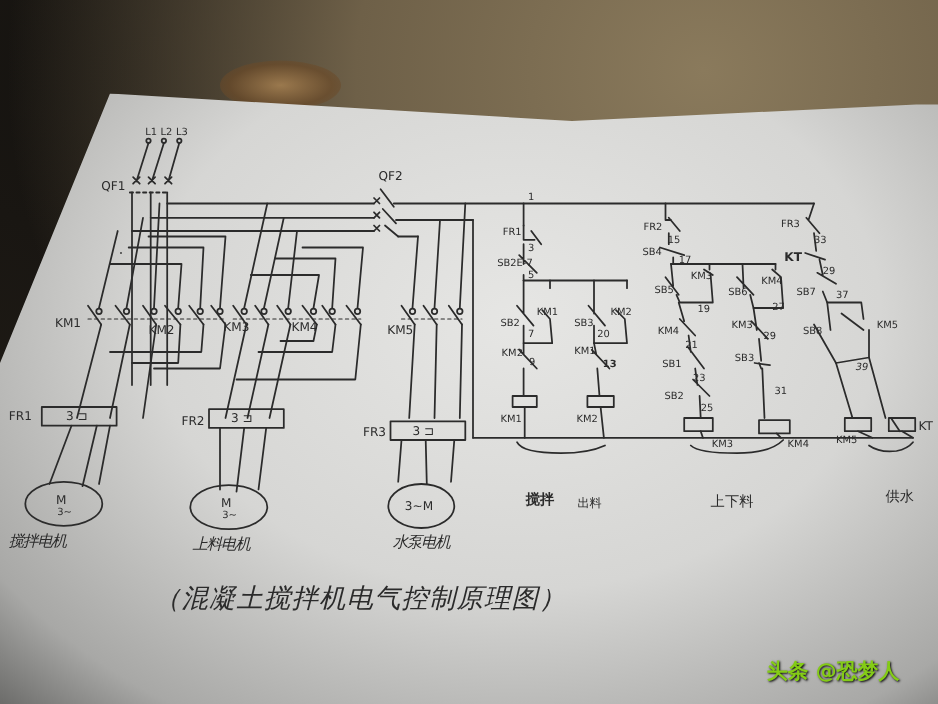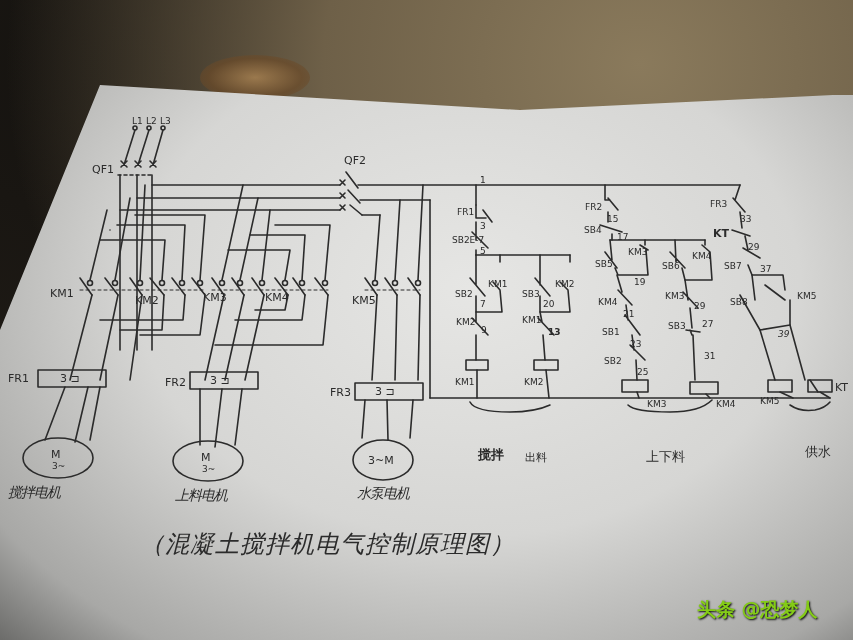--- a/index.html
+++ b/index.html
@@ -246,21 +246,21 @@
 <span class="lbl tiny" style="left:628px;top:248px;">KM3</span>
 <span class="lbl tiny" style="left:634px;top:278px;">19</span>
 <span class="lbl tiny" style="left:598px;top:298px;">KM4</span>
 <span class="lbl tiny" style="left:623px;top:310px;">21</span>
 <span class="lbl tiny" style="left:602px;top:328px;">SB1</span>
 <span class="lbl tiny" style="left:630px;top:340px;">23</span>
 <span class="lbl tiny" style="left:604px;top:357px;">SB2</span>
 <span class="lbl tiny" style="left:637px;top:368px;text-align:center;">25</span>
 <span class="lbl tiny" style="left:662px;top:262px;">SB6</span>
 <span class="lbl tiny" style="left:692px;top:252px;">KM4</span>
-<span class="lbl tiny" style="left:702px;top:276px;margin-top:44px;">27</span>
+<span class="lbl tiny" style="left:702px;top:276px;">27</span>
 <span class="lbl tiny" style="left:665px;top:292px;">KM3</span>
 <span class="lbl tiny" style="left:694px;top:302px;">29</span>
 <span class="lbl tiny" style="left:668px;top:322px;">SB3</span>
 <span class="lbl tiny" style="left:704px;top:352px;">31</span>
 <span class="lbl tiny" style="left:647px;top:400px;">KM3</span>
 <span class="lbl tiny" style="left:716px;top:400px;">KM4</span>
 <span class="lbl med" style="left:646px;top:450px;">上下料</span>
 
 <span class="lbl tiny" style="left:710px;top:200px;">FR3</span>
 <span class="lbl tiny" style="left:740px;top:215px;">33</span>

